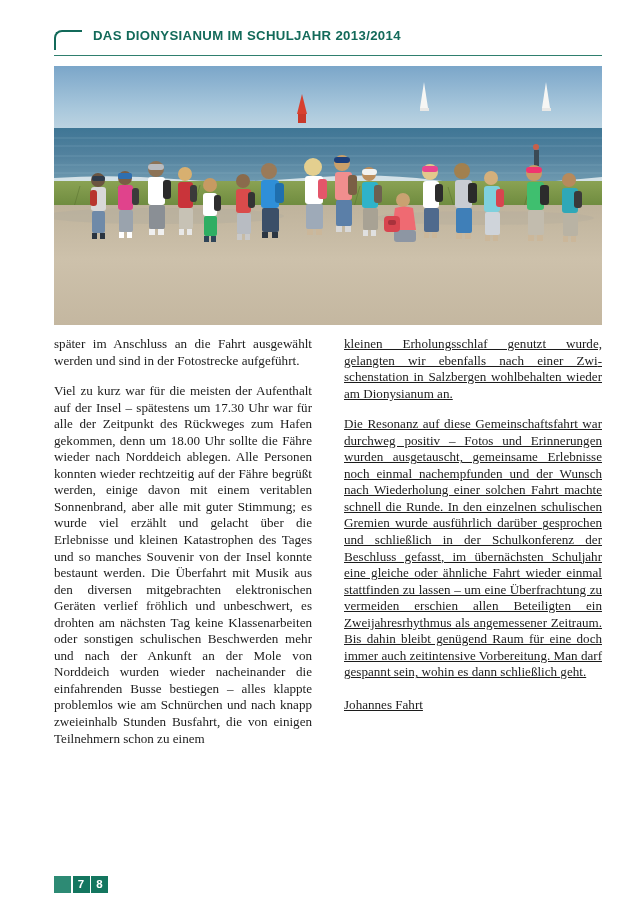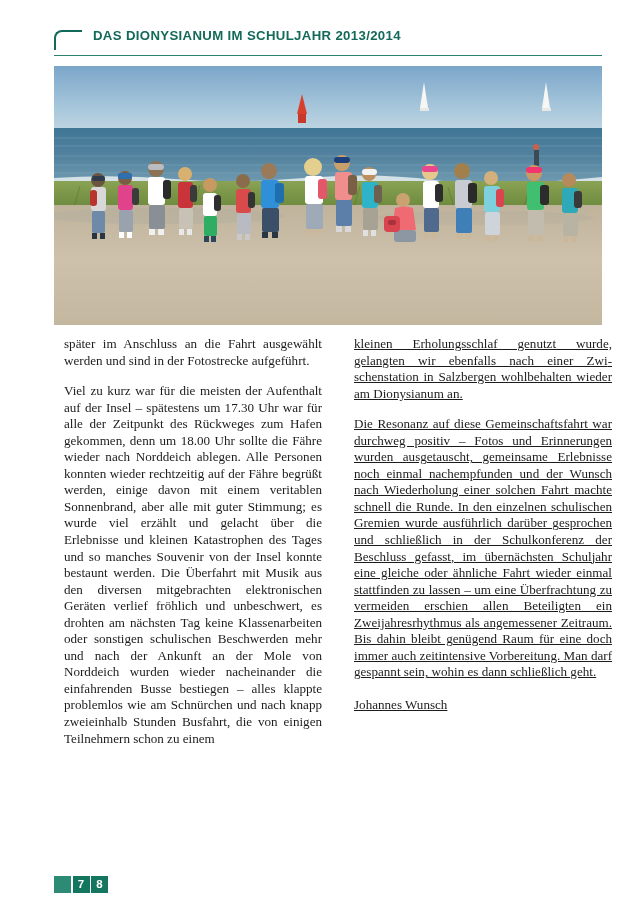--- a/index.html
+++ b/index.html
@@ -76,21 +76,20 @@
   }
   .photo svg { display: block; }
 
   
   .columns {
     position: absolute;
     left: 46px;
     top: 336px;
     width: 548px;
     height: 520px;
-    margin-left: 10px;
   }
   .col {
     position: absolute;
     top: 0;
     width: 258px;
   }
   .col-left  { left: 0; }
   .col-right { left: 290px; text-decoration: underline; }
 
   .col p {
@@ -376,21 +375,21 @@
   <div class="columns">
 
     <div class="col col-left">
       <p>später im Anschluss an die Fahrt ausge­wählt werden und sind in der Fotostre­cke aufgeführt.</p>
       <p class="last-para">Viel zu kurz war für die meisten der Auf­enthalt auf der Insel – spätestens um 17.30 Uhr war für alle der Zeitpunkt des Rückweges zum Hafen gekommen, denn um 18.00 Uhr sollte die Fähre wieder nach Norddeich ablegen. Alle Personen konnten wieder rechtzeitig auf der Fähre begrüßt werden, einige davon mit einem veritablen Sonnenbrand, aber alle mit guter Stimmung; es wurde viel erzählt und gelacht über die Erlebnisse und klei­nen Katastrophen des Tages und so man­ches Souvenir von der Insel konnte be­staunt werden. Die Überfahrt mit Musik aus den diversen mitgebrachten elektro­nischen Geräten verlief fröhlich und un­beschwert, es drohten am nächsten Tag keine Klassenarbeiten oder sonstigen schulischen Beschwerden mehr und nach der Ankunft an der Mole von Norddeich wurden wieder nacheinander die einfah­renden Busse bestiegen – alles klappte problemlos wie am Schnürchen und nach knapp zweieinhalb Stunden Busfahrt, die von einigen Teilnehmern schon zu einem</p>
     </div>
 
     <div class="col col-right">
       <p>kleinen Erholungsschlaf genutzt wurde, gelangten wir ebenfalls nach einer Zwi­schenstation in Salzbergen wohlbehalten wieder am Dionysianum an.</p>
       <p class="last-para">Die Resonanz auf diese Gemeinschafts­fahrt war durchweg positiv – Fotos und Erinnerungen wurden ausgetauscht, ge­meinsame Erlebnisse noch einmal nach­empfunden und der Wunsch nach Wie­derholung einer solchen Fahrt machte schnell die Runde. In den einzelnen schu­lischen Gremien wurde ausführlich dar­über gesprochen und schließlich in der Schulkonferenz der Beschluss gefasst, im übernächsten Schuljahr eine gleiche oder ähnliche Fahrt wieder einmal statt­finden zu lassen – um eine Überfrachtung zu vermeiden erschien allen Beteiligten ein Zweijahresrhythmus als angemesse­ner Zeitraum. Bis dahin bleibt genügend Raum für eine doch immer auch zeitin­tensive Vorbereitung. Man darf gespannt sein, wohin es dann schließlich geht.</p>
-      <div class="signature">Johannes Wunsch</div>
+      <div class="signature">Johannes Fahrt</div>
     </div>
 
   </div>
 
   <div class="footer">
     <div class="pagebox blank"></div>
     <div class="pagebox">7</div>
     <div class="pagebox">8</div>
   </div>
 

